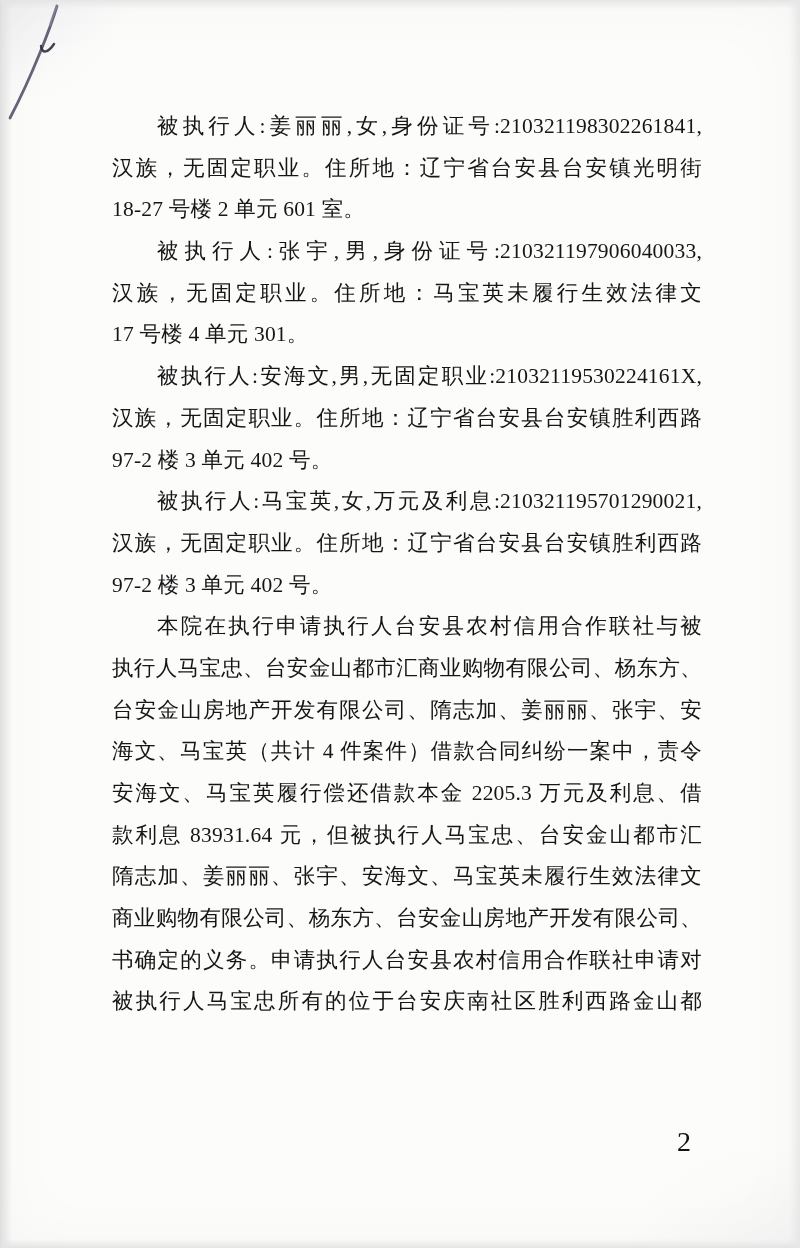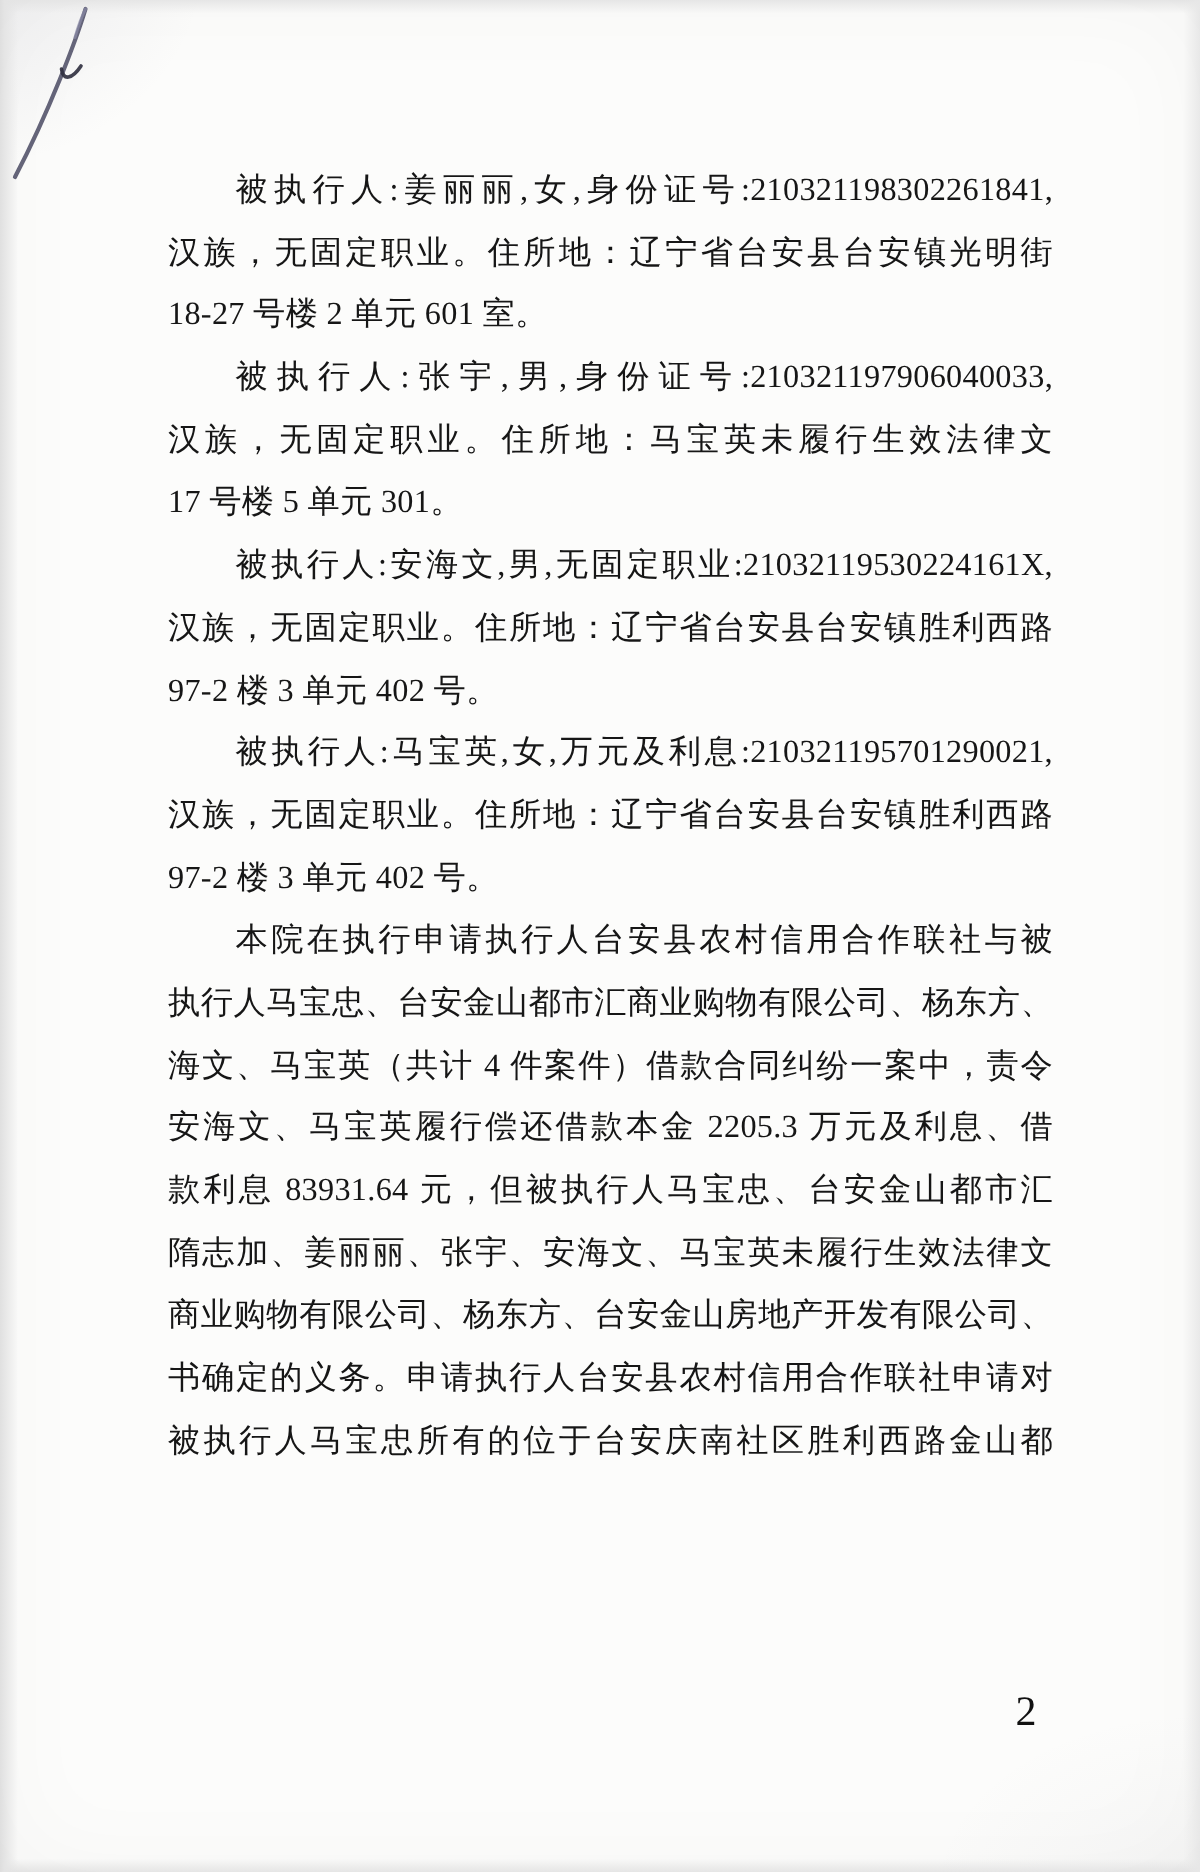--- a/index.html
+++ b/index.html
@@ -54,32 +54,33 @@
   </svg>
 
   <div class="textblock">
 
     <div class="line first">被执行人:姜丽丽,女,身份证号:210321198302261841,</div>
     <div class="line">汉族，无固定职业。住所地：辽宁省台安县台安镇光明街</div>
     <div class="line end">18-27 号楼 2 单元 601 室。</div>
 
     <div class="line first">被执行人:张宇,男,身份证号:210321197906040033,</div>
     <div class="line">汉族，无固定职业。住所地：马宝英未履行生效法律文</div>
-    <div class="line end">17 号楼 5 单元 301。</div>
+    <div class="line end">17 号楼 4 单元 301。</div>
 
     <div class="line first">被执行人:安海文,男,无固定职业:21032119530224161X,</div>
     <div class="line">汉族，无固定职业。住所地：辽宁省台安县台安镇胜利西路</div>
     <div class="line end">97-2 楼 3 单元 402 号。</div>
 
     <div class="line first">被执行人:马宝英,女,万元及利息:210321195701290021,</div>
     <div class="line">汉族，无固定职业。住所地：辽宁省台安县台安镇胜利西路</div>
     <div class="line end">97-2 楼 3 单元 402 号。</div>
 
     <div class="line first">本院在执行申请执行人台安县农村信用合作联社与被</div>
     <div class="line">执行人马宝忠、台安金山都市汇商业购物有限公司、杨东方、</div>
+    <div class="line">台安金山房地产开发有限公司、隋志加、姜丽丽、张宇、安</div>
     <div class="line">海文、马宝英（共计 4 件案件）借款合同纠纷一案中，责令</div>
     <div class="line">安海文、马宝英履行偿还借款本金 2205.3 万元及利息、借</div>
     <div class="line">款利息 83931.64 元，但被执行人马宝忠、台安金山都市汇</div>
     <div class="line">隋志加、姜丽丽、张宇、安海文、马宝英未履行生效法律文</div>
     <div class="line">商业购物有限公司、杨东方、台安金山房地产开发有限公司、</div>
     <div class="line">书确定的义务。申请执行人台安县农村信用合作联社申请对</div>
     <div class="line">被执行人马宝忠所有的位于台安庆南社区胜利西路金山都</div>
 
   </div>
 

